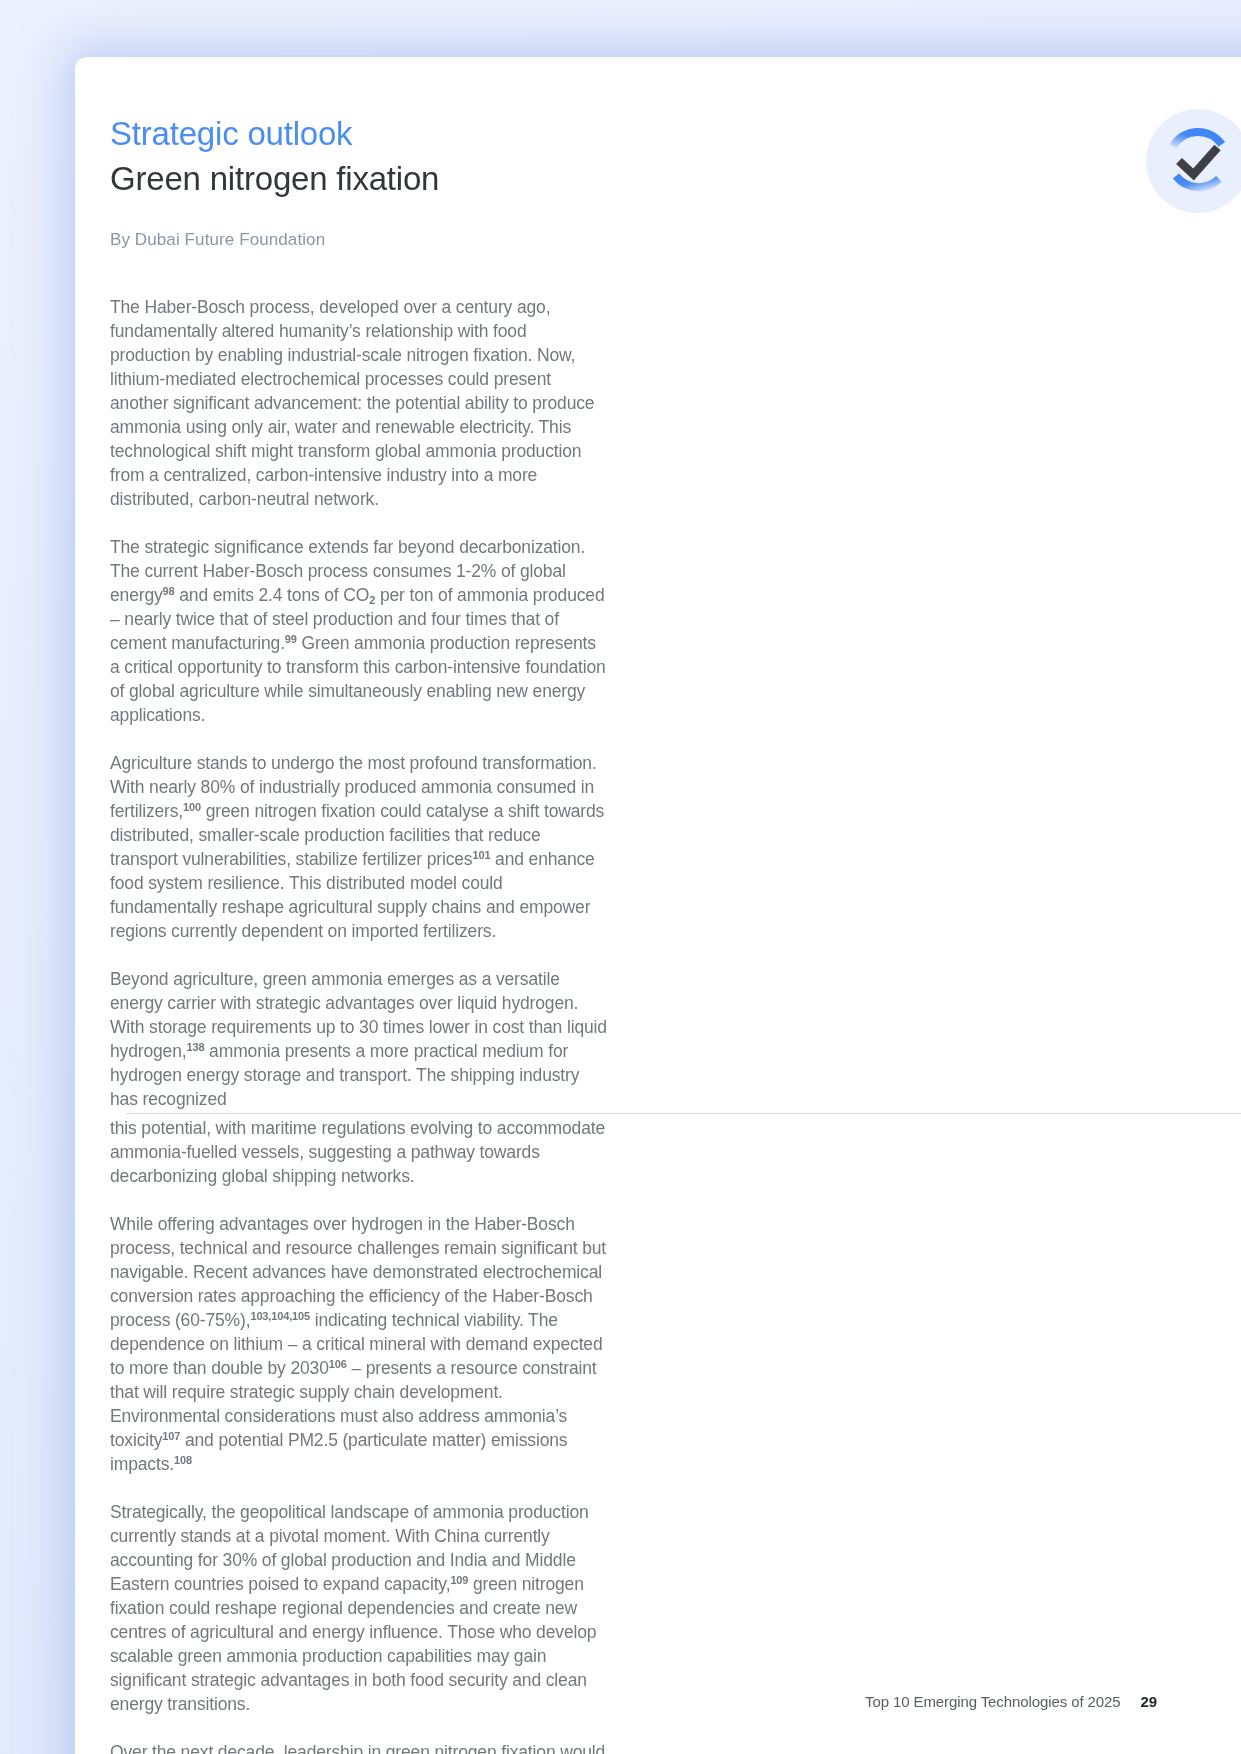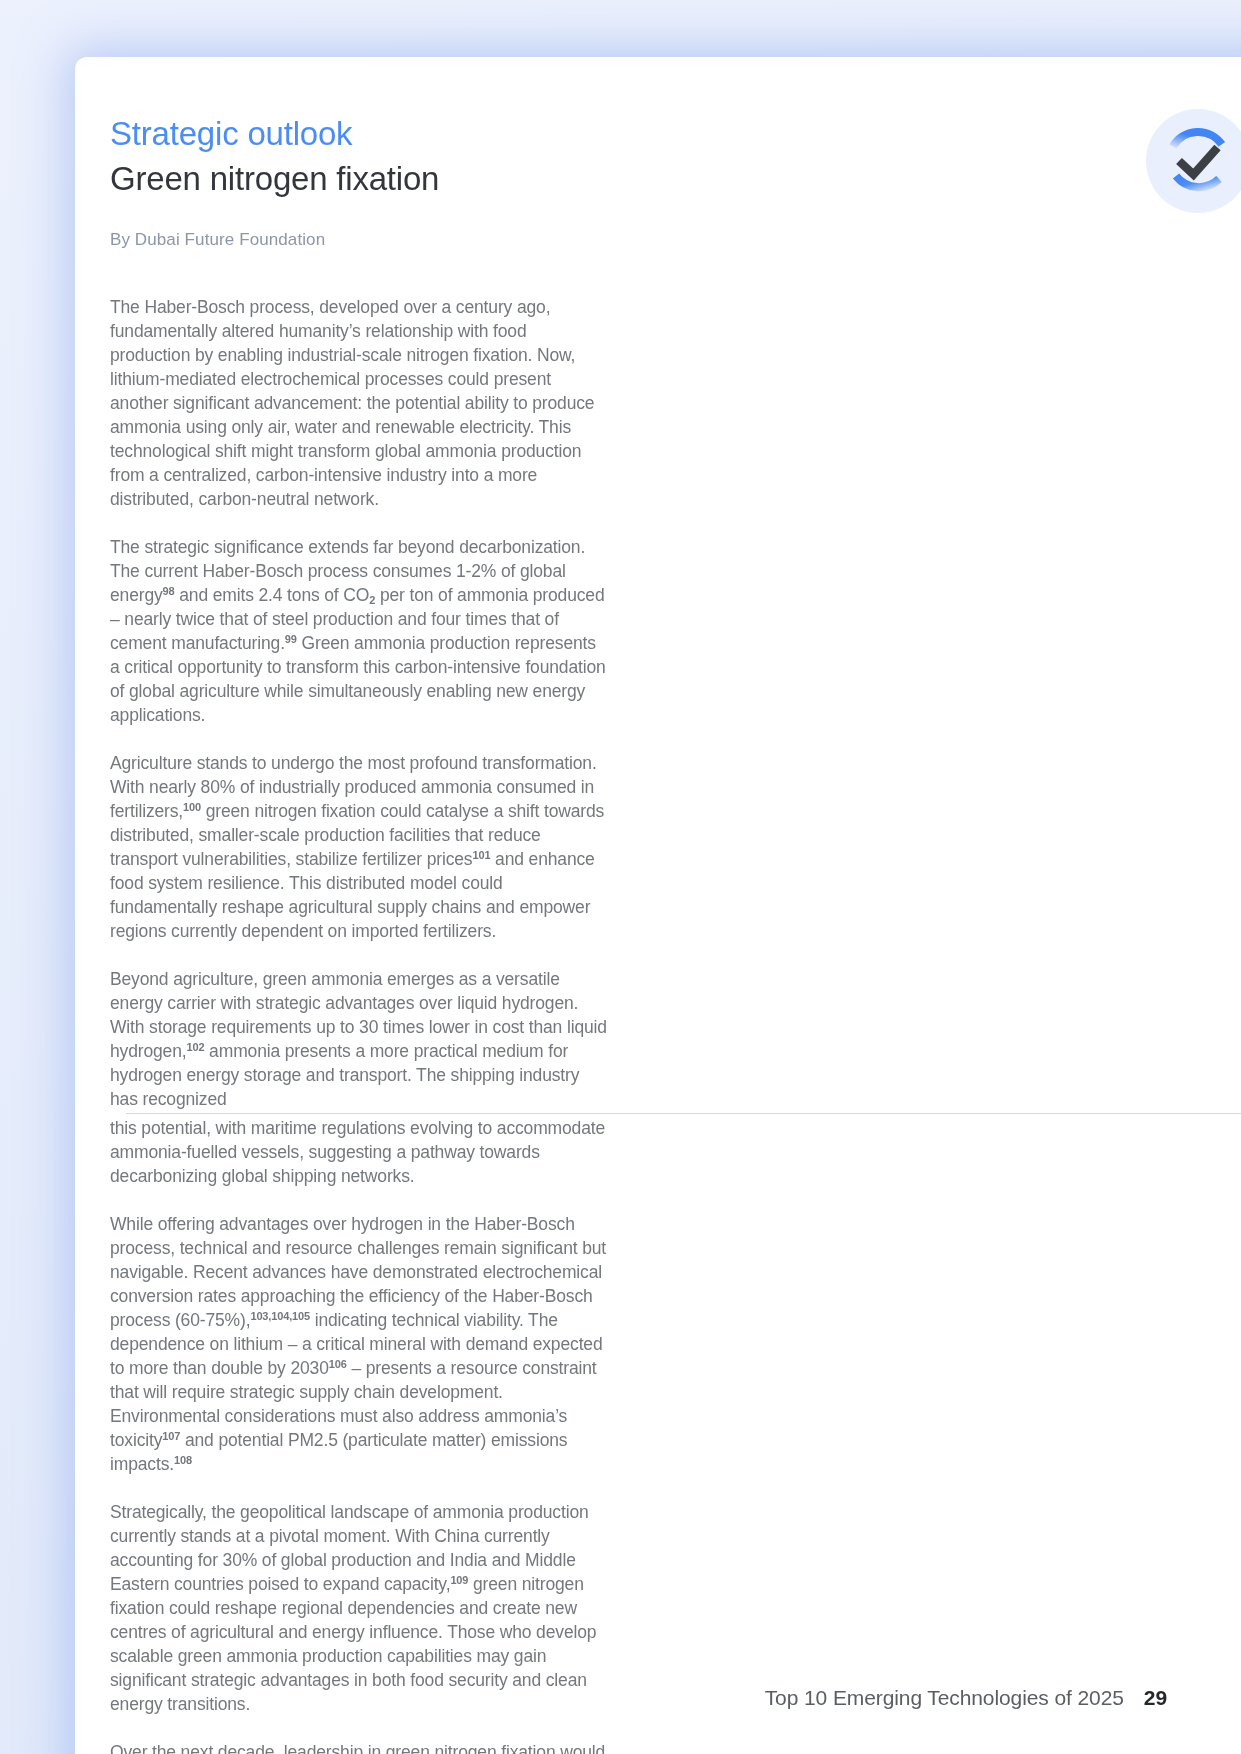--- a/index.html
+++ b/index.html
@@ -46,22 +46,22 @@
   .megatrends{
     position:relative;padding-left:27px;margin-top:24px;
     font-size:17.5px;line-height:24px;letter-spacing:-0.15px;
   }
   .mt-arrow{
     position:absolute;left:0;top:0;color:#4c8df1;font-size:18px;
   }
   .mt-label{color:#4c8df1;font-weight:bold;}
   .mt-text{color:#9aa2ab;}
   .footer{
-    position:absolute;right:74px;bottom:44px;
-    font-size:21px;color:#5a5e64;letter-spacing:-0.1px;
+    position:absolute;right:84px;bottom:44px;
+    font-size:15px;color:#5a5e64;letter-spacing:-0.1px;
   }
   .footer .pagenum{margin-left:20px;font-weight:bold;color:#24272c;}
 </style>
 </head>
 <body>
 
 <div class="card">
   <div class="header">
     <div class="kicker">Strategic outlook</div>
     <h1 class="page-title">Green nitrogen fixation</h1>
@@ -87,21 +87,21 @@
         <path d="M 33 52 L 47.5 65.5 L 71.5 38.5" fill="none" stroke="#3c4045" stroke-width="8.5" stroke-linecap="butt" stroke-linejoin="miter"></path>
       </svg>
     </div>
   </div>
 
   <div class="columns">
     <div class="col col-left">
       <p>The Haber-Bosch process, developed over a century ago, fundamentally altered humanity’s relationship with food production by enabling industrial-scale nitrogen fixation. Now, lithium-mediated electrochemical processes could present another significant advancement: the potential ability to produce ammonia using only air, water and renewable electricity. This technological shift might transform global ammonia production from a centralized, carbon-intensive industry into a more distributed, carbon-neutral network.</p>
       <p>The strategic significance extends far beyond decarbonization. The current Haber-Bosch process consumes 1-2% of global energy<sup>98</sup> and emits 2.4 tons of CO<sub>2</sub> per ton of ammonia produced – nearly twice that of steel production and four times that of cement manufacturing.<sup>99</sup> Green ammonia production represents a critical opportunity to transform this carbon-intensive foundation of global agriculture while simultaneously enabling new energy applications.</p>
       <p>Agriculture stands to undergo the most profound transformation. With nearly 80% of industrially produced ammonia consumed in fertilizers,<sup>100</sup> green nitrogen fixation could catalyse a shift towards distributed, smaller-scale production facilities that reduce transport vulnerabilities, stabilize fertilizer prices<sup>101</sup> and enhance food system resilience. This distributed model could fundamentally reshape agricultural supply chains and empower regions currently dependent on imported fertilizers.</p>
-      <p>Beyond agriculture, green ammonia emerges as a versatile energy carrier with strategic advantages over liquid hydrogen. With storage requirements up to 30 times lower in cost than liquid hydrogen,<sup>102</sup> ammonia presents a more practical medium for hydrogen energy storage and transport. The shipping industry has recognized</p>
+      <p>Beyond agriculture, green ammonia emerges as a versatile energy carrier with strategic advantages over liquid hydrogen. With storage requirements up to 30 times lower in cost than liquid hydrogen,<sup>138</sup> ammonia presents a more practical medium for hydrogen energy storage and transport. The shipping industry has recognized</p>
     </div>
     <div class="divider"></div>
     <div class="col col-right">
       <p>this potential, with maritime regulations evolving to accommodate ammonia-fuelled vessels, suggesting a pathway towards decarbonizing global shipping networks.</p>
       <p>While offering advantages over hydrogen in the Haber-Bosch process, technical and resource challenges remain significant but navigable. Recent advances have demonstrated electrochemical conversion rates approaching the efficiency of the Haber-Bosch process (60-75%),<sup>103,104,105</sup> indicating technical viability. The dependence on lithium – a critical mineral with demand expected to more than double by 2030<sup>106</sup> – presents a resource constraint that will require strategic supply chain development. Environmental considerations must also address ammonia’s toxicity<sup>107</sup> and potential PM2.5 (particulate matter) emissions impacts.<sup>108</sup></p>
       <p>Strategically, the geopolitical landscape of ammonia production currently stands at a pivotal moment. With China currently accounting for 30% of global production and India and Middle Eastern countries poised to expand capacity,<sup>109</sup> green nitrogen fixation could reshape regional dependencies and create new centres of agricultural and energy influence. Those who develop scalable green ammonia production capabilities may gain significant strategic advantages in both food security and clean energy transitions.</p>
       <p>Over the next decade, leadership in green nitrogen fixation would likely emerge from those who can integrate three distinct strategic capabilities: advanced electrochemical manufacturing, renewable energy infrastructure and agricultural innovation ecosystems. The technology represents a potential convergence where food security, energy innovation and climate action might intersect in a single transformative platform.</p>
       <div class="megatrends">
         <span class="mt-arrow">→</span><span class="mt-label">Emerging DFF megatrends:</span><span class="mt-text"> Evolving Ecosystems and Advanced Health and Nutrition<sup>110</sup></span>
       </div>

